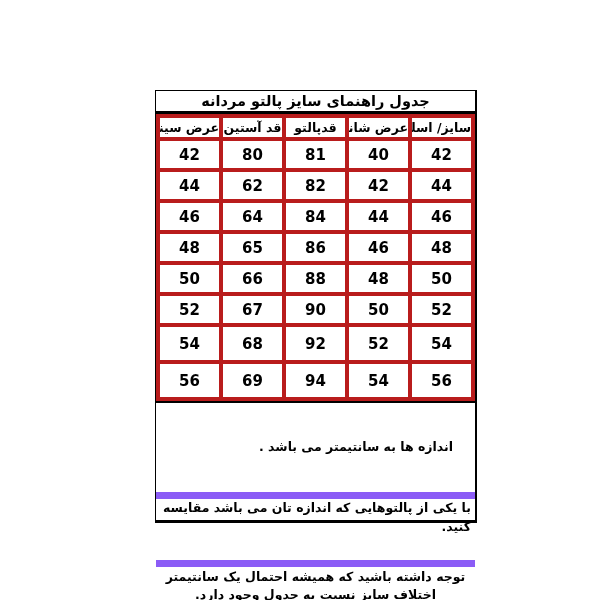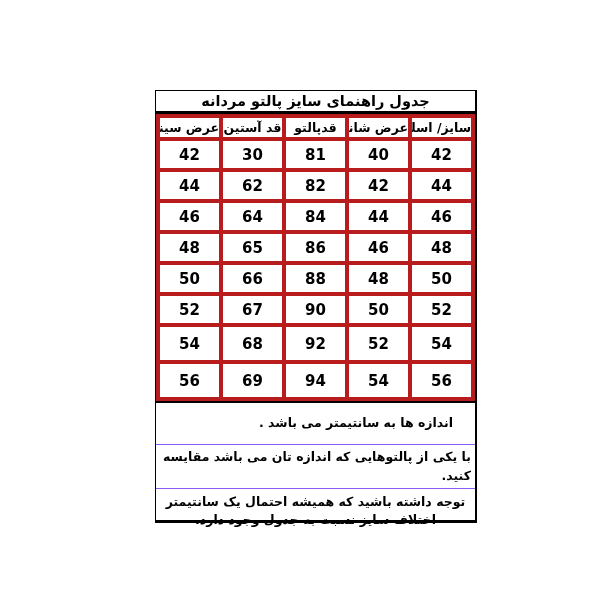--- a/index.html
+++ b/index.html
@@ -69,23 +69,24 @@
     font-size: 15px;
   }
   tr.r-sm td { height: 27px; }
   tr.r-lg td { height: 33px; }
   .note {
     box-sizing: border-box;
     display: flex;
     align-items: center;
     font-size: 12.5px;
     line-height: 1.45;
+    margin-top: 24px;
   }
   .note + .note {
-    border-top: 1px solid #8b5cf6;
+    border-top: 7px solid #8b5cf6;
   }
   .note-1 { height: 41px; justify-content: flex-start; padding-right: 22px; }
   .note-2 { height: 44px; justify-content: flex-start; padding-right: 4px; }
   .note-3 { height: 45px; justify-content: center; text-align: center; padding: 0 7px; }
   .note-4 { height: 23px; justify-content: center; text-align: center; }
 </style>
 </head>
 <body>
 
 <div class="canvas">
@@ -102,21 +103,21 @@
             <th>قدپالتو</th>
             <th>قد آستین</th>
             <th>عرض سینه</th>
           </tr>
         </thead>
         <tbody>
           <tr class="r-sm">
             <td>42</td>
             <td>40</td>
             <td>81</td>
-            <td>30</td>
+            <td>80</td>
             <td>42</td>
           </tr>
           <tr class="r-sm">
             <td>44</td>
             <td>42</td>
             <td>82</td>
             <td>62</td>
             <td>44</td>
           </tr>
           <tr class="r-sm">

